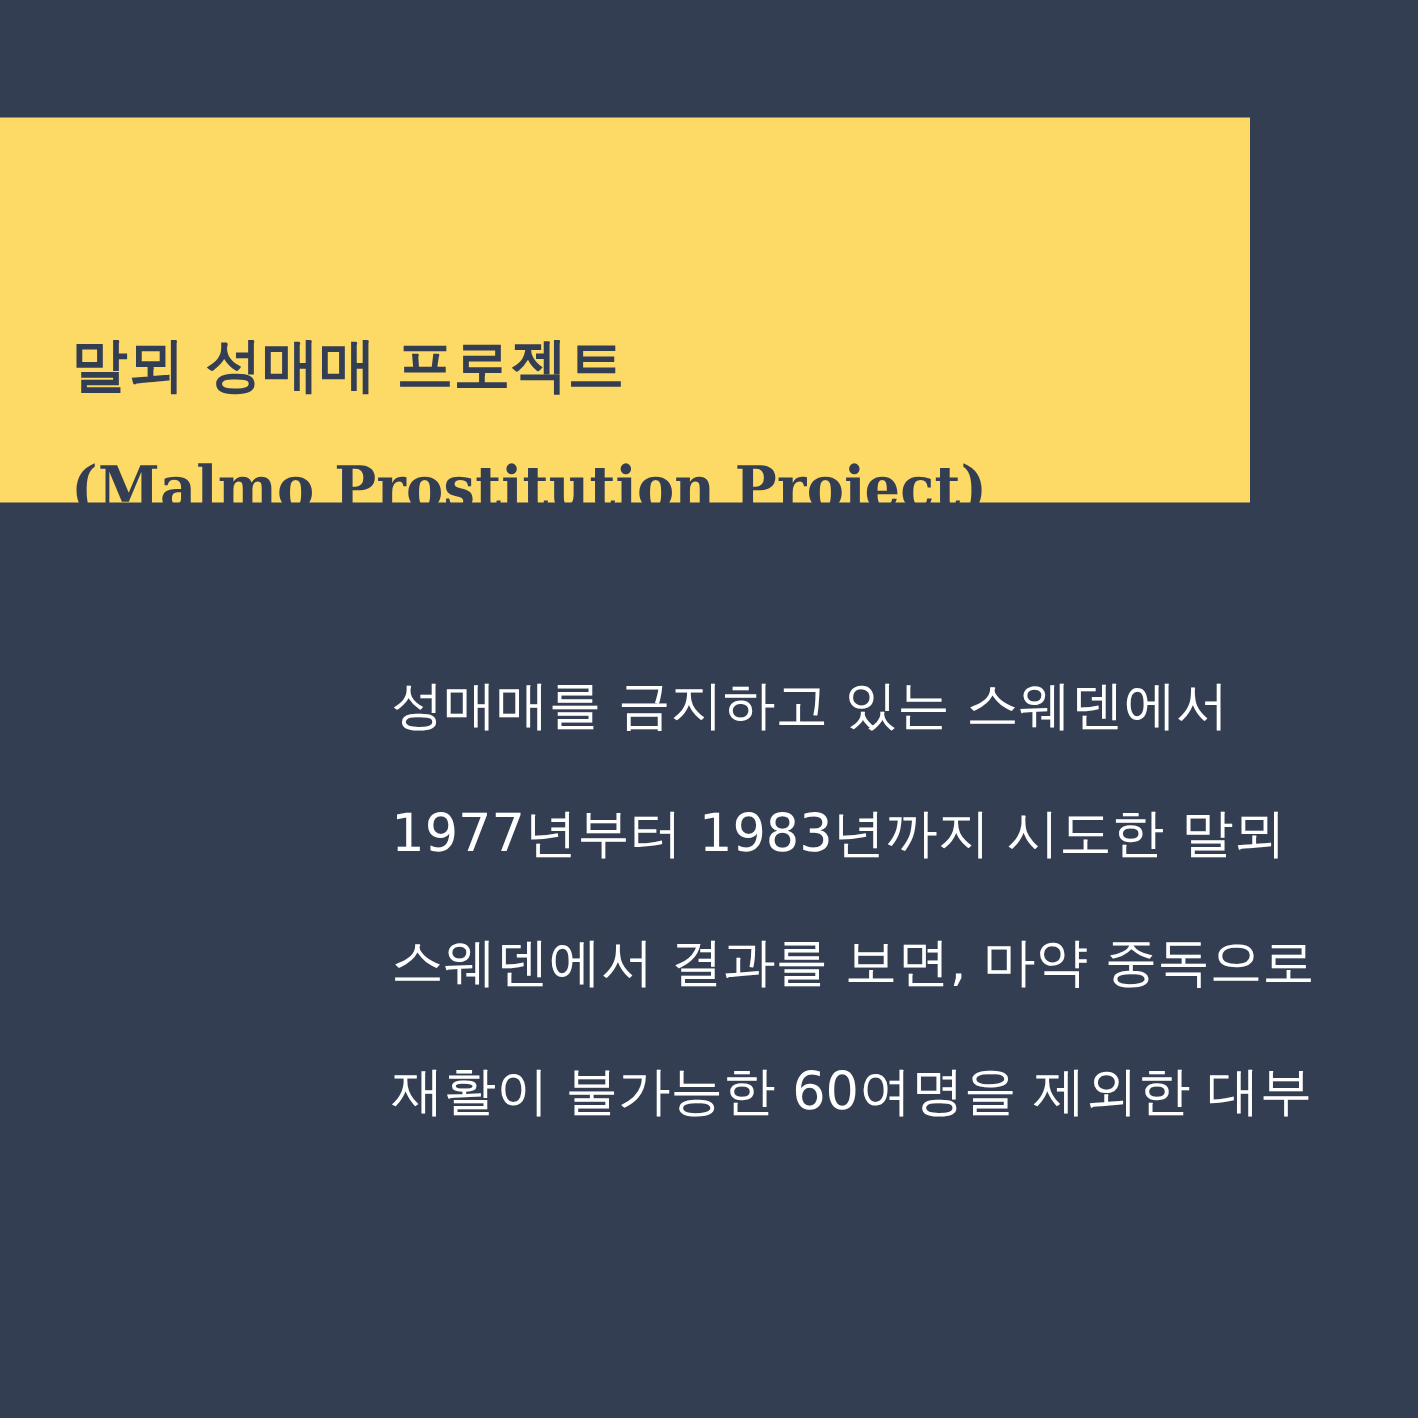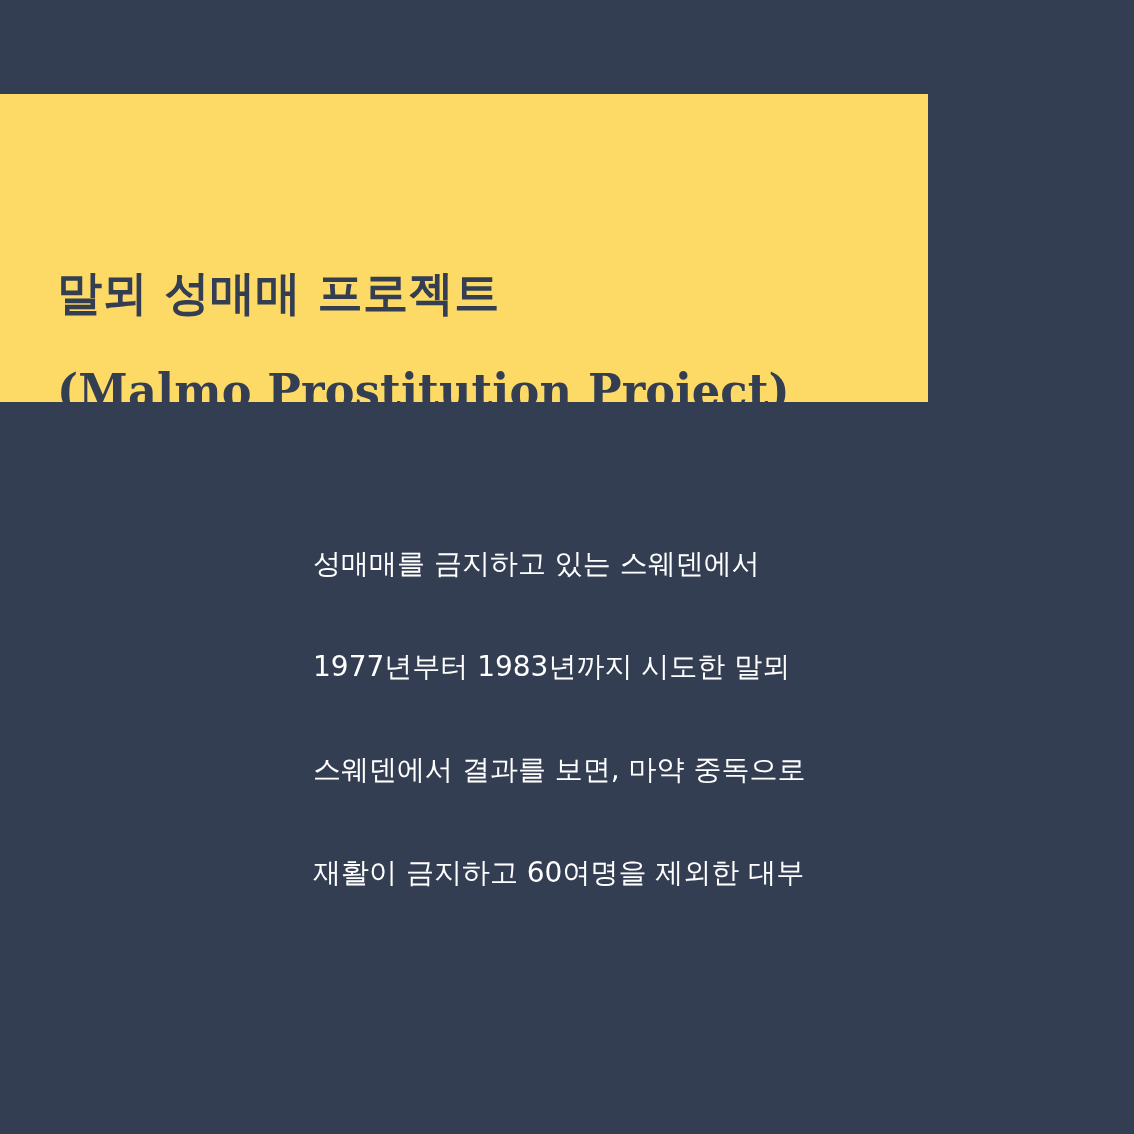--- a/index.html
+++ b/index.html
@@ -19,21 +19,21 @@
     width: 1134px;
     height: 1134px;
     background: #343e53;
   }
 
   
   #title-panel {
     position: absolute;
     left: 0;
     top: 94px;
-    width: 928px;
+    width: 1000px;
     height: 308px;
     background: #fdd965;
     box-sizing: border-box;
     padding: 0;
   }
 
   .title-lines {
     position: absolute;
     left: 57px;
     top: 168px;
@@ -69,21 +69,21 @@
     position: absolute;
     left: 313px;
     top: 512px;
     width: 690px;
   }
 
   .body-line {
     color: #ffffff;
     font-family: "DejaVu Sans", sans-serif;
     font-weight: 400;
-    font-size: 28px;
+    font-size: 42px;
     line-height: 103px;
     white-space: nowrap;
     letter-spacing: 0px;
   }
 </style>
 </head>
 <body>
 
 <div id="card">
 
@@ -91,16 +91,16 @@
     <div class="title-lines">
       <div class="title-ko">말뫼 성매매 프로젝트</div>
       <div class="title-en">(Malmo Prostitution Project)</div>
     </div>
   </div>
 
   <div id="body-text">
     <div class="body-line">성매매를  금지하고  있는  스웨덴에서</div>
     <div class="body-line">1977년부터  1983년까지  시도한  말뫼</div>
     <div class="body-line">스웨덴에서  결과를  보면,  마약  중독으로</div>
-    <div class="body-line">재활이  금지하고  60여명을  제외한  대부</div>
+    <div class="body-line">재활이  불가능한  60여명을  제외한  대부</div>
   </div>
 
 </div>
 
 </body></html>

